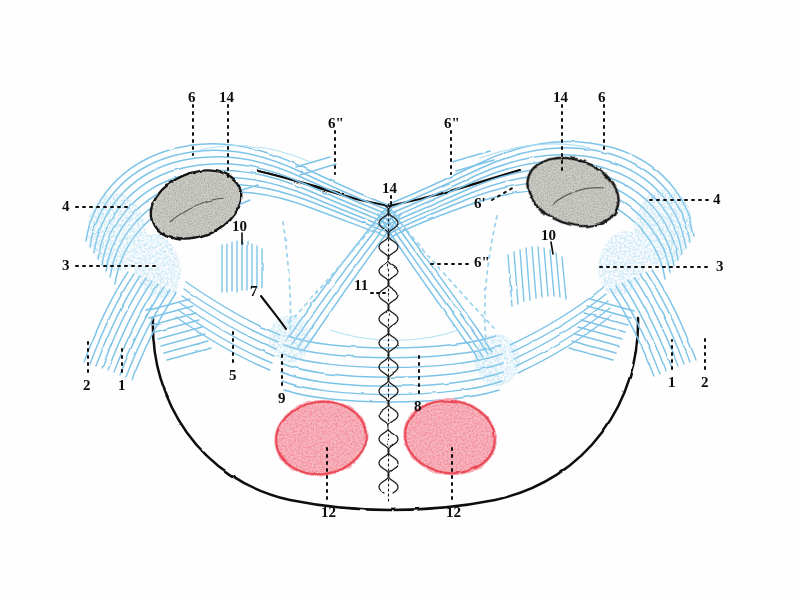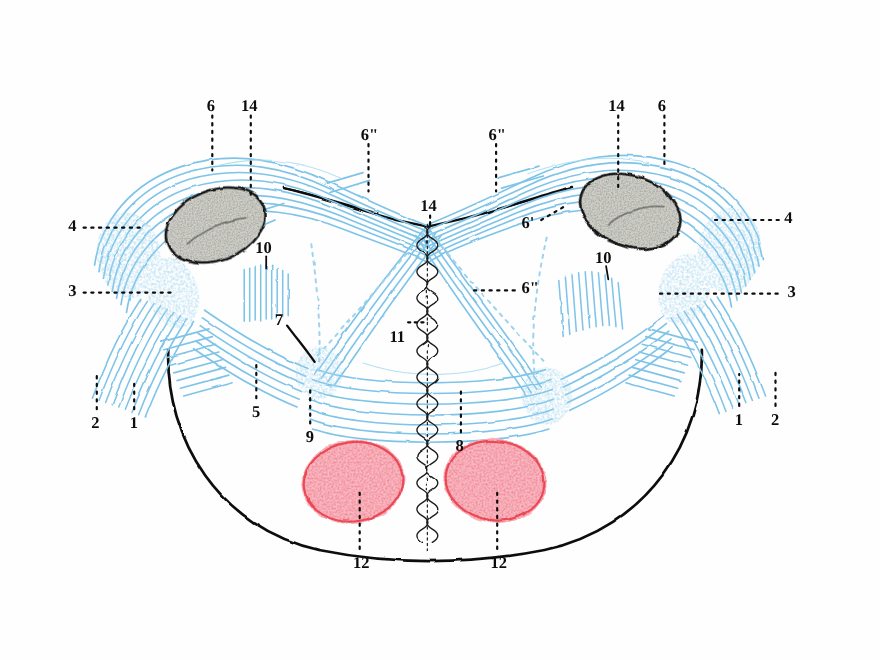--- a/index.html
+++ b/index.html
@@ -344,21 +344,21 @@
   <div class="lbl" style="left:598px;top:90px;">6</div>
   <div class="lbl" style="left:382px;top:181px;">14</div>
   <div class="lbl" style="left:62px;top:199px;">4</div>
   <div class="lbl" style="left:713px;top:192px;">4</div>
   <div class="lbl" style="left:62px;top:258px;">3</div>
   <div class="lbl" style="left:716px;top:259px;">3</div>
   <div class="lbl" style="left:232px;top:219px;">10</div>
   <div class="lbl" style="left:541px;top:228px;">10</div>
   <div class="lbl prime" style="left:474px;top:196px;">6'</div>
   <div class="lbl prime" style="left:474px;top:255px;">6"</div>
-  <div class="lbl" style="left:354px;top:300px;">11</div>
+  <div class="lbl" style="left:354px;top:278px;">11</div>
   <div class="lbl" style="left:250px;top:284px;">7</div>
   <div class="lbl" style="left:83px;top:378px;">2</div>
   <div class="lbl" style="left:118px;top:378px;">1</div>
   <div class="lbl" style="left:229px;top:368px;">5</div>
   <div class="lbl" style="left:278px;top:391px;">9</div>
   <div class="lbl" style="left:414px;top:399px;">8</div>
   <div class="lbl" style="left:668px;top:375px;">1</div>
   <div class="lbl" style="left:701px;top:375px;">2</div>
   <div class="lbl" style="left:321px;top:505px;">12</div>
   <div class="lbl" style="left:446px;top:505px;">12</div>

